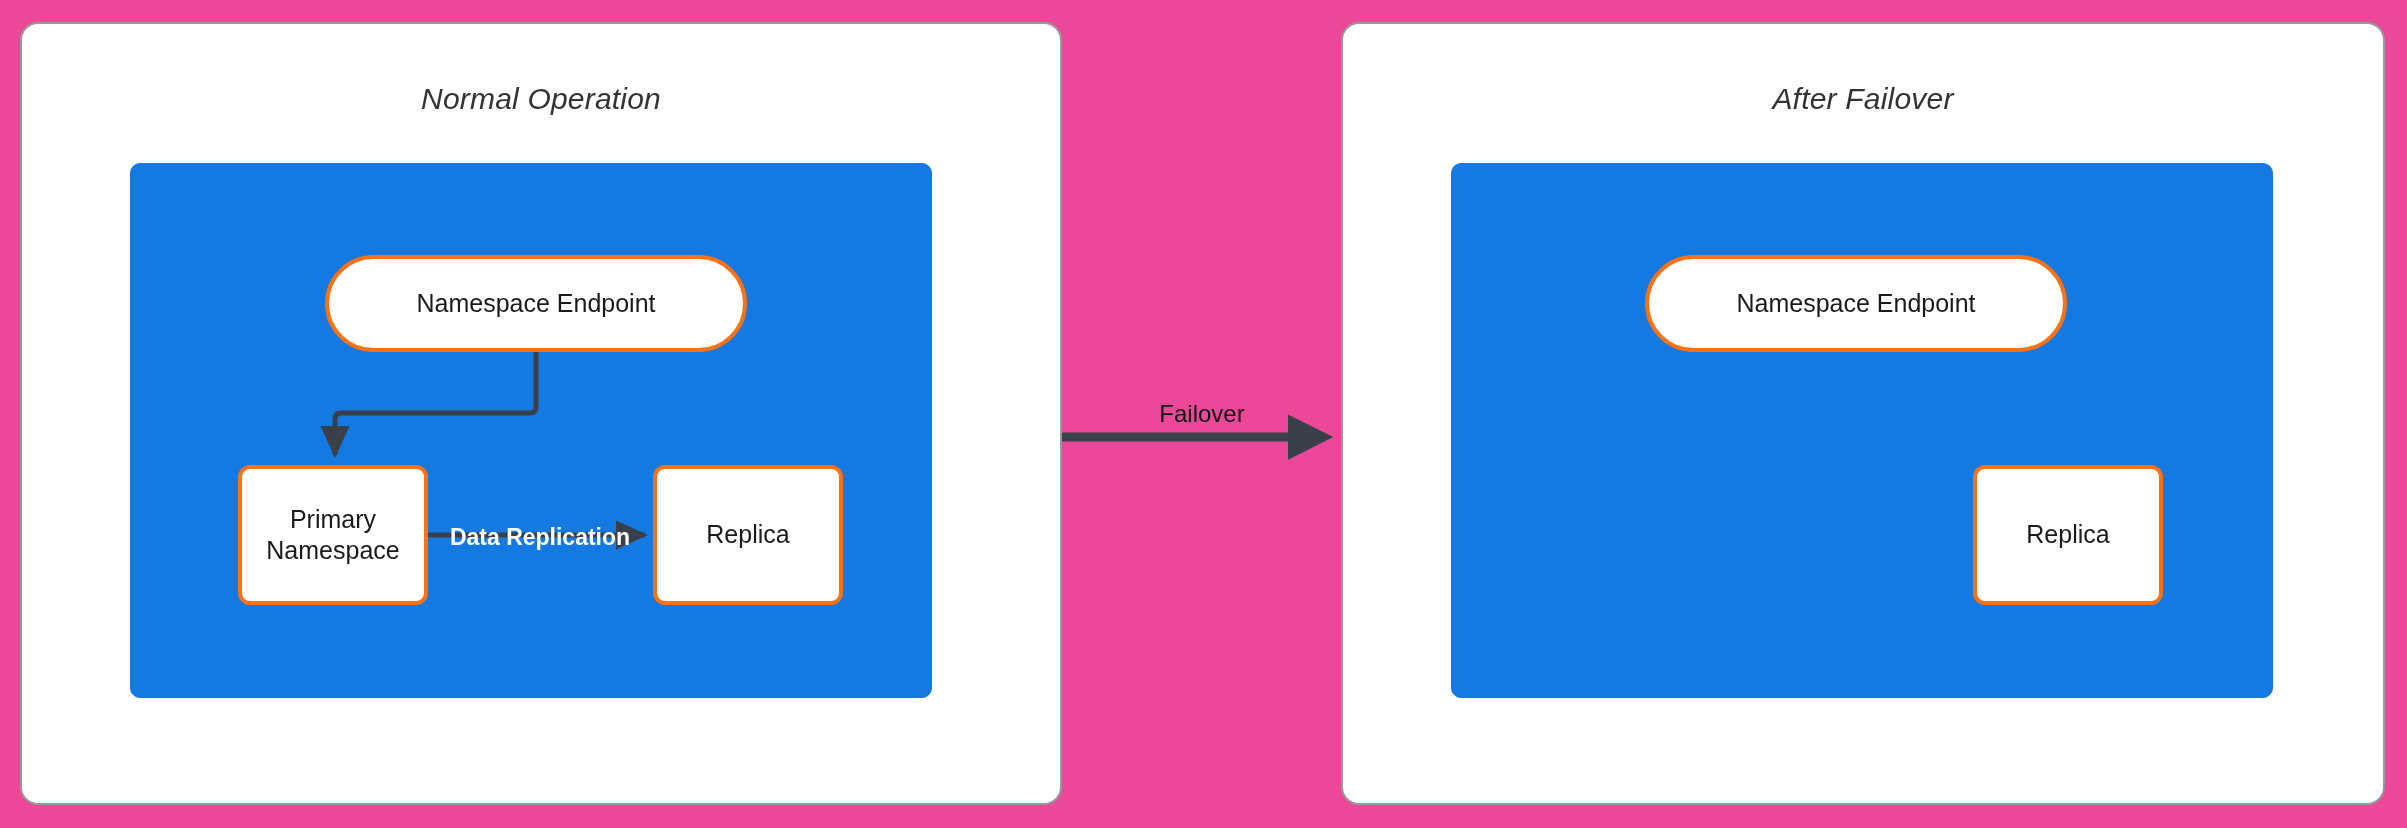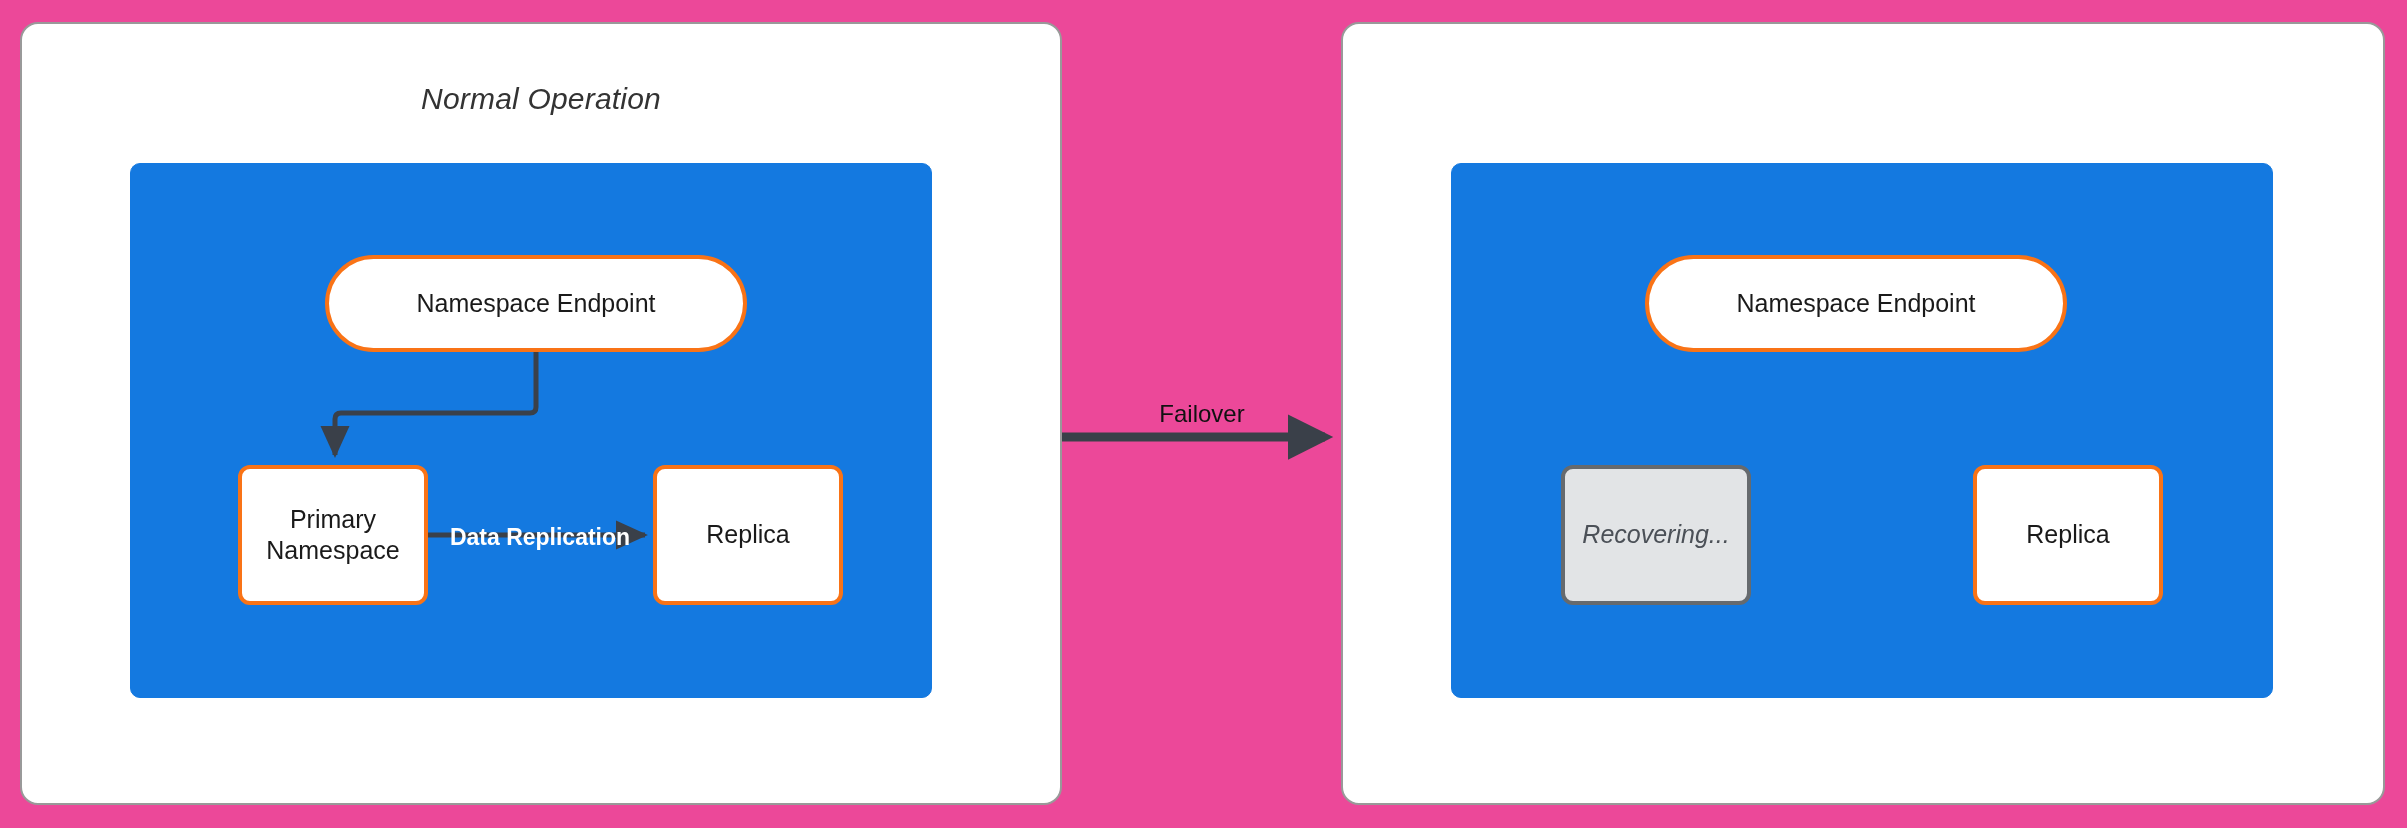--- a/index.html
+++ b/index.html
@@ -143,22 +143,22 @@
   </div>
 
   <div class="node rect" style="left:653px; top:465px; width:190px; height:140px;">Replica</div>
 
   <div class="edge-label" style="left:540px; top:537px;">Data Replication</div>
 
   <div class="edge-label plain" style="left:1202px; top:414px;">Failover</div>
 
   <div class="panel" style="left:1341px; top:22px; width:1044px; height:783px;"></div>
 
+  <div class="panel-title" style="left:1341px; top:82px; width:1044px;">After Failover</div>
 
   <div class="cluster" style="left:1451px; top:163px; width:822px; height:535px;"></div>
 
   <div class="node pill" style="left:1645px; top:255px; width:422px; height:97px;">Namespace Endpoint</div>
 
-  <div class="node rect recovering" style="left:1561px; top:465px; width:190px; height:140px;">Recovering...</div>
 
   <div class="node rect" style="left:1973px; top:465px; width:190px; height:140px;">Replica</div>
 
 </div>
 
 </body></html>

